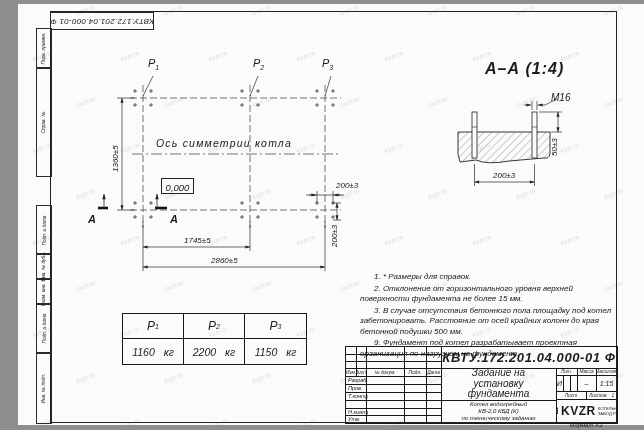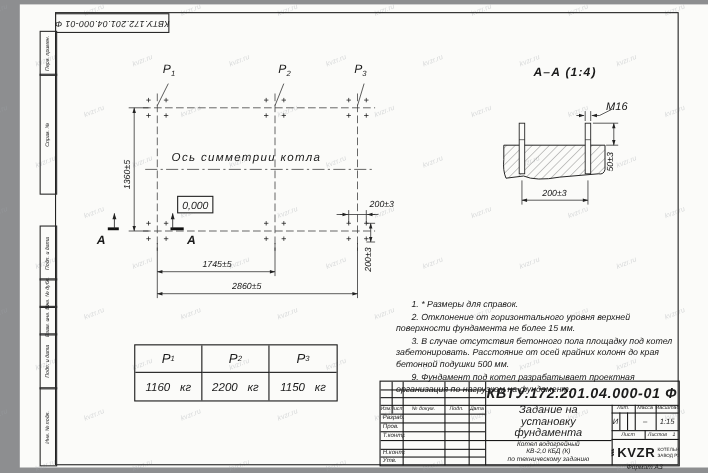--- a/index.html
+++ b/index.html
@@ -16,21 +16,21 @@
       z-index:4;display:flex;align-items:center;justify-content:center;}
   .stamp-top span{transform:rotate(180deg);font-size:8px;font-style:italic;white-space:nowrap;letter-spacing:.3px;}
   .dimtxt{position:absolute;font-size:8px;font-style:italic;white-space:nowrap;z-index:4;color:#151515;}
   .rot{transform-origin:0 0;transform:rotate(-90deg);}
   .plabel{position:absolute;font-size:11px;font-style:italic;z-index:4;}
   .plabel sub{font-size:7px;}
   .axis-caption{position:absolute;font-size:10.5px;font-style:italic;letter-spacing:1.2px;z-index:4;}
   .elev{position:absolute;border:1px solid #222;display:flex;align-items:center;justify-content:center;
       font-size:9.5px;font-style:italic;z-index:4;background:#fbfbf9;}
   .sectionletter{position:absolute;font-size:11px;font-weight:bold;font-style:italic;z-index:4;}
-  .sec-title{position:absolute;font-size:11px;font-weight:600;font-style:italic;letter-spacing:1px;z-index:4;}
+  .sec-title{position:absolute;font-size:16px;font-weight:600;font-style:italic;letter-spacing:1px;z-index:4;}
   .notes{position:absolute;left:360px;top:272px;width:254px;z-index:4;}
   .notes p{margin:0 0 1px 0;font-size:8px;font-style:italic;line-height:1.32;text-indent:14px;color:#161616;}
   
   .ltable{position:absolute;left:122px;top:313px;width:183px;height:50px;border:1.2px solid #181818;
       display:grid;grid-template-columns:1fr 1fr 1fr;grid-template-rows:1fr 1fr;z-index:4;background:transparent;}
   .ltable .cell{border-right:1px solid #181818;border-bottom:1px solid #181818;
       display:flex;align-items:center;justify-content:center;font-style:italic;}
   .ltable .cell:nth-child(3n){border-right:none;}
   .ltable .cell:nth-child(n+4){border-bottom:none;}
   .ltable .hd{font-size:12px;}

